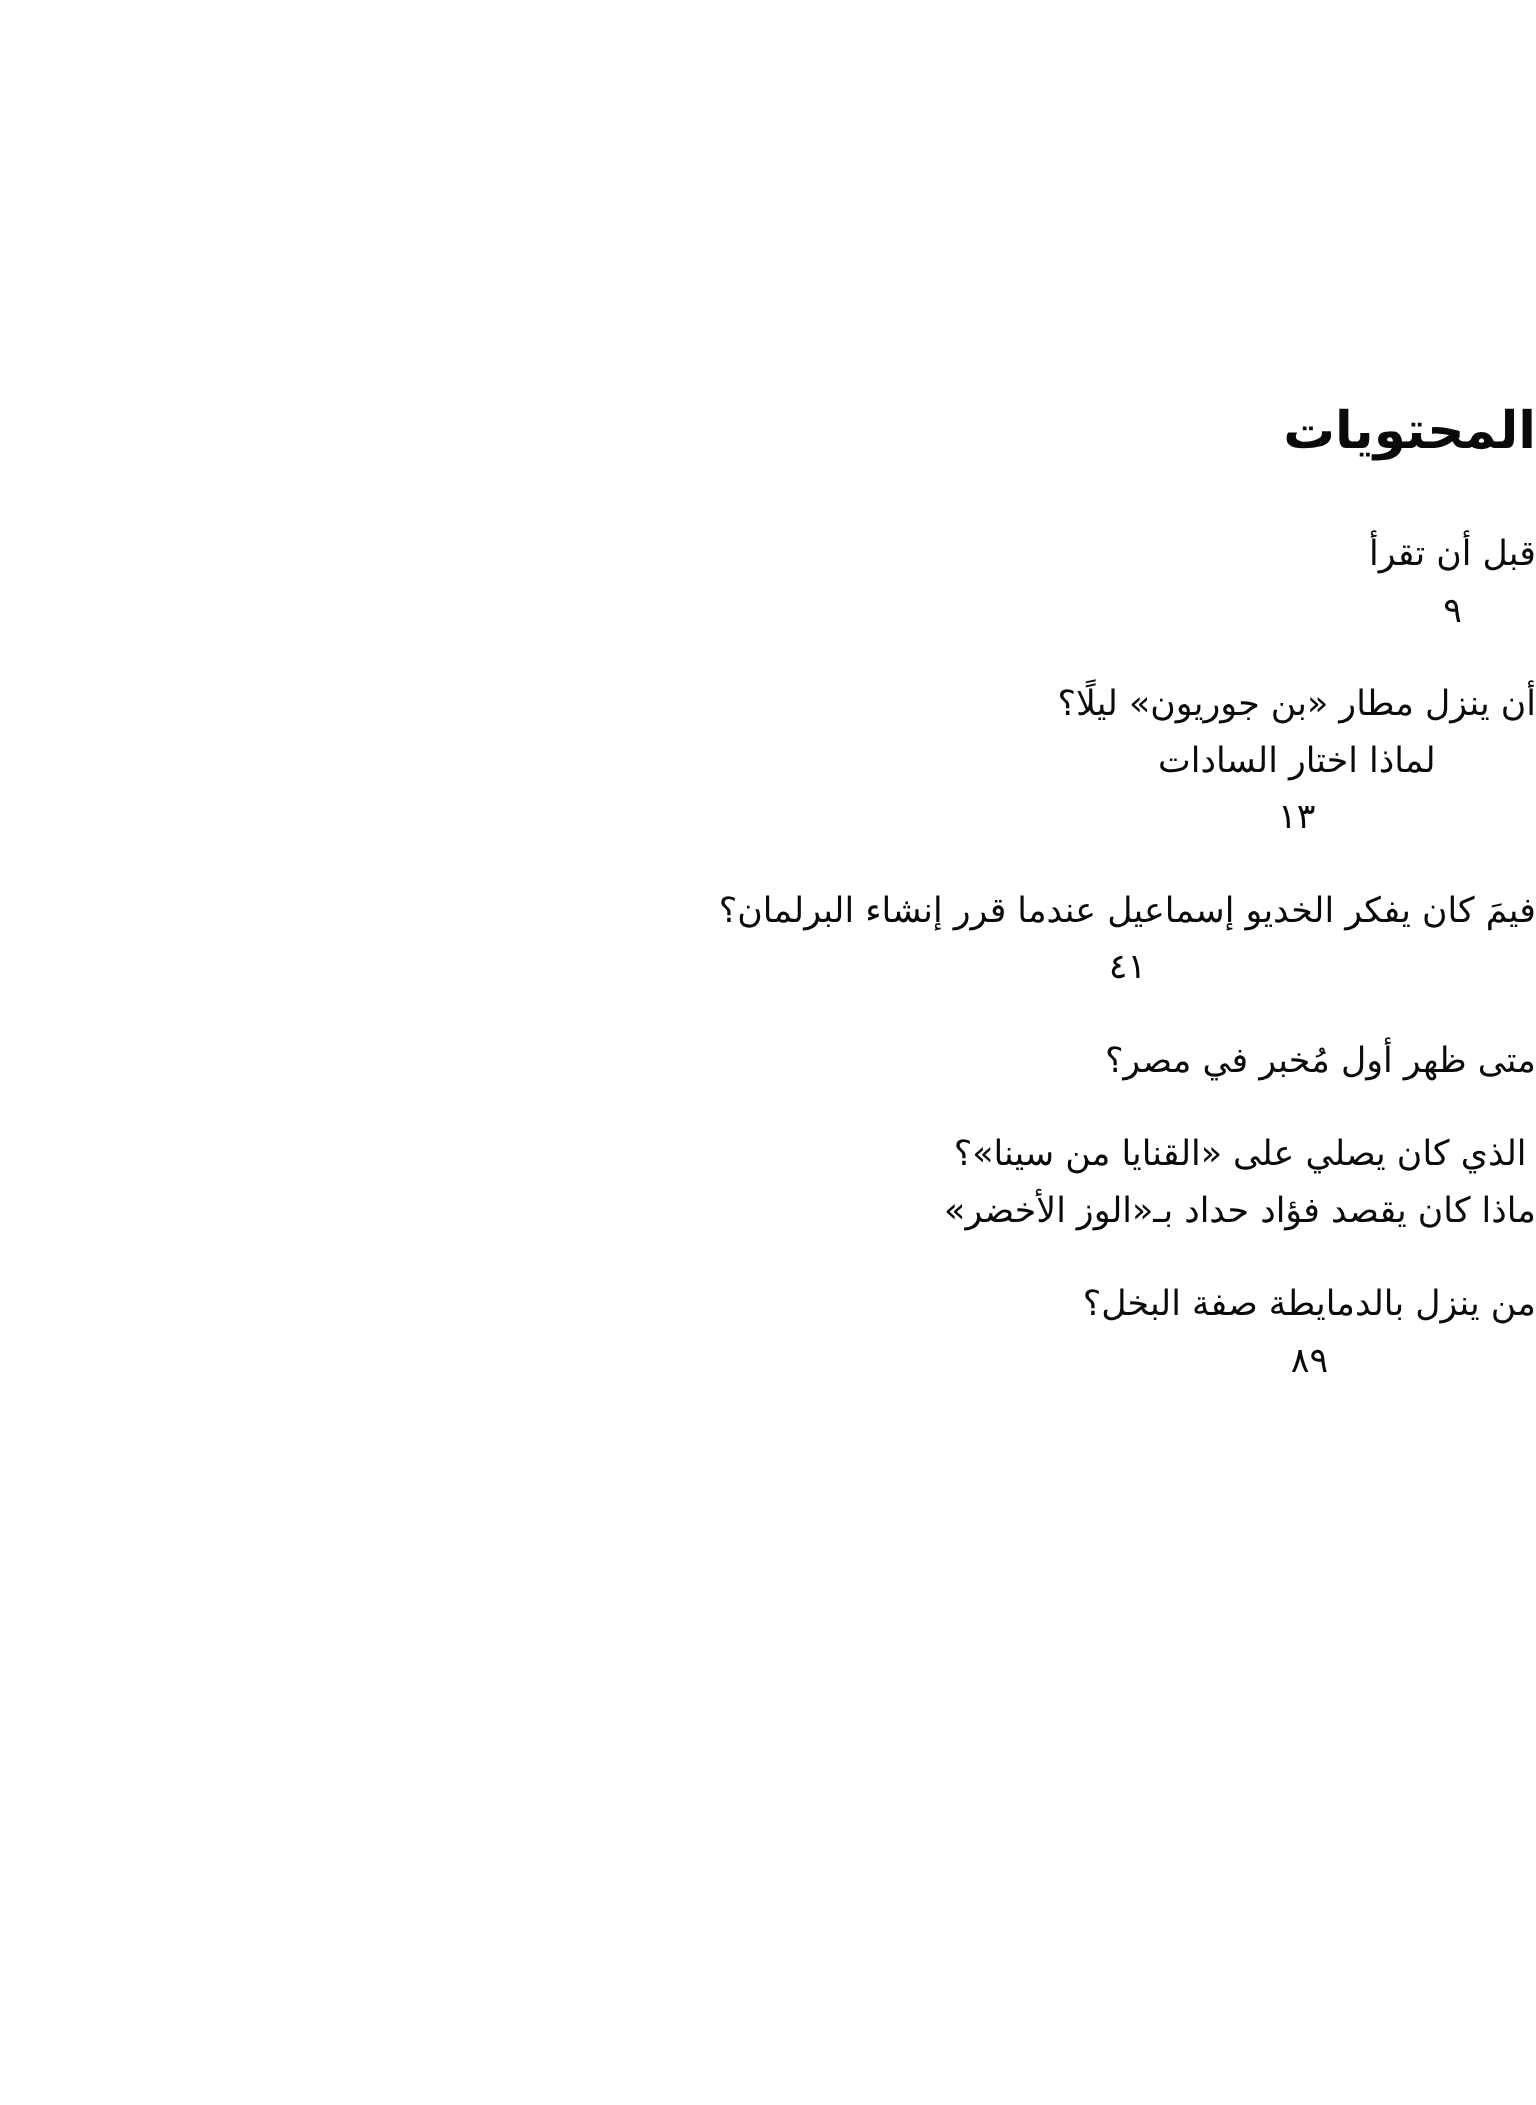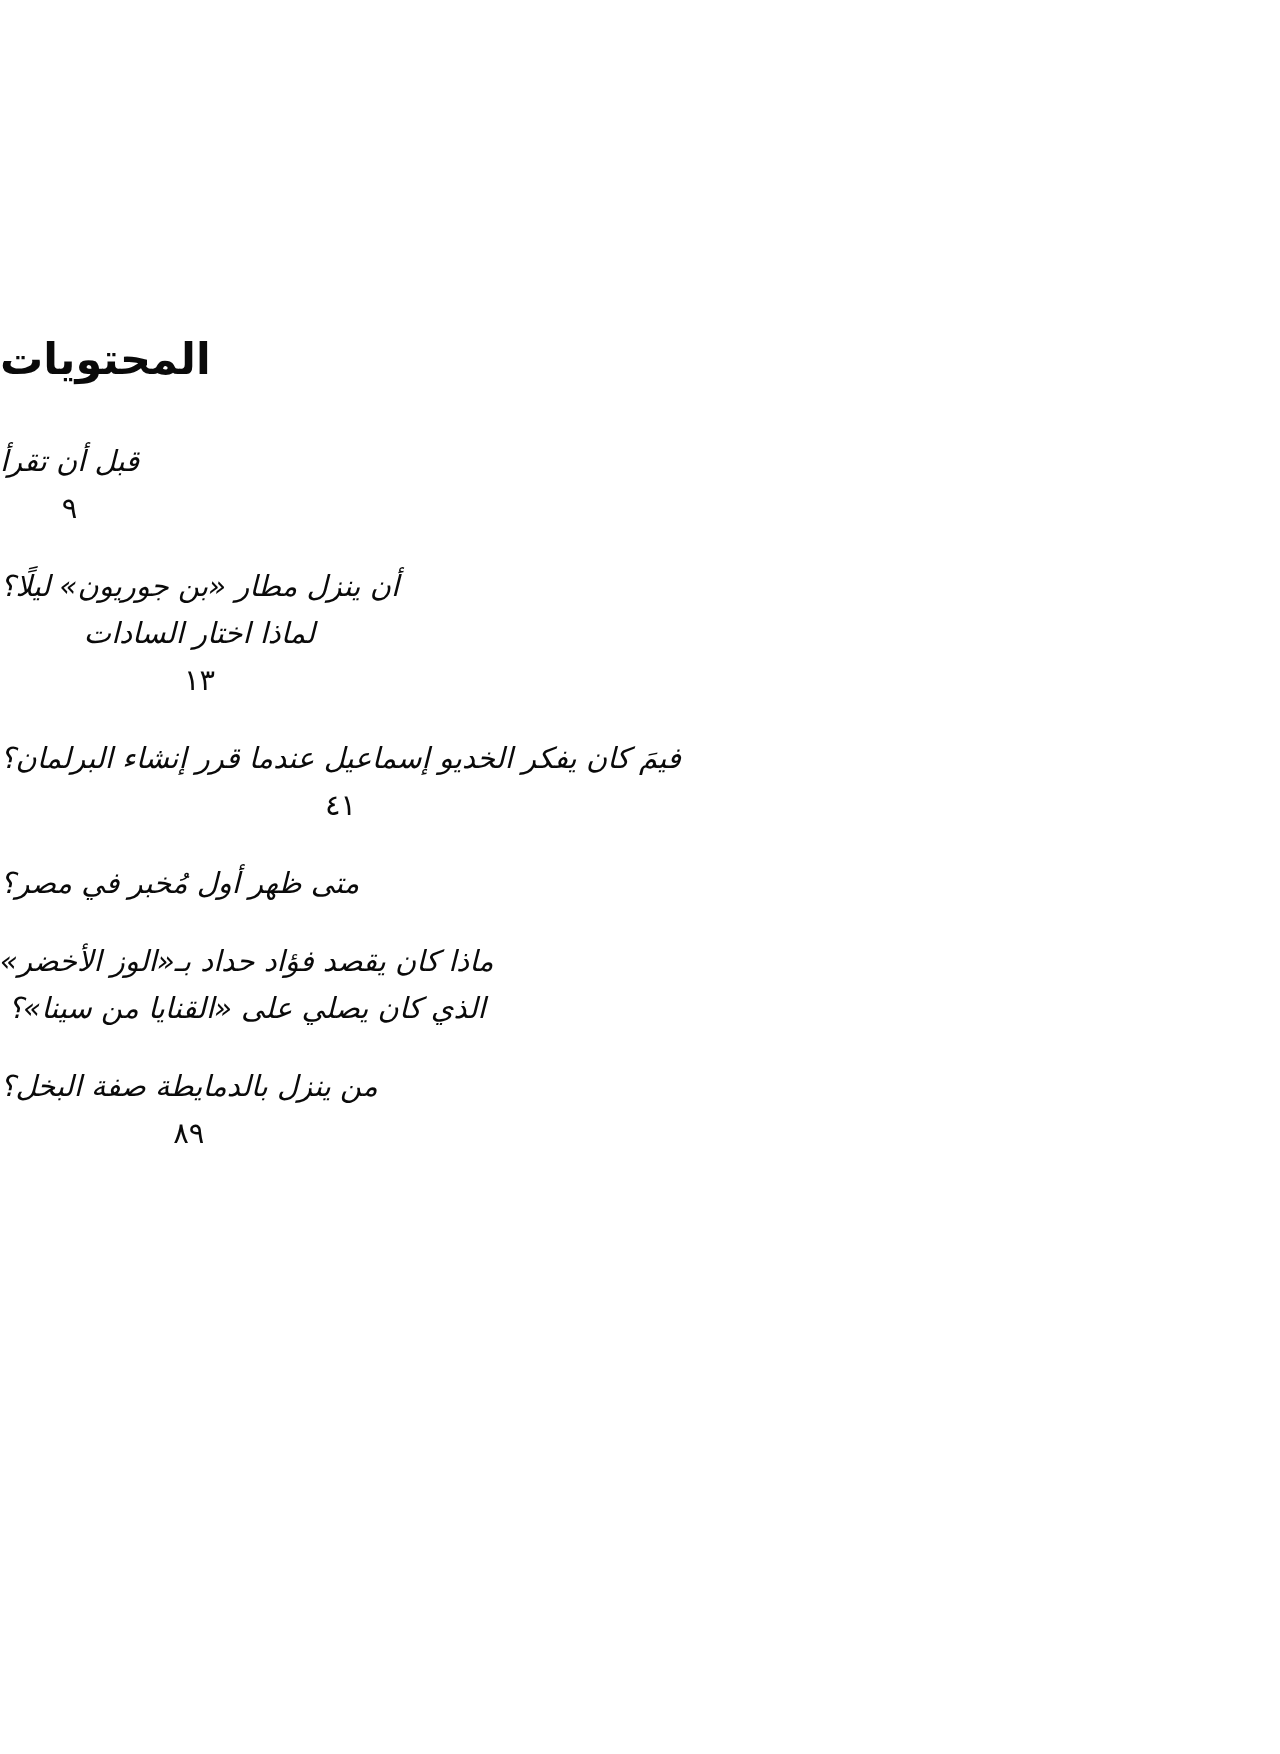--- a/index.html
+++ b/index.html
@@ -14,40 +14,39 @@
     font-family: "DejaVu Sans", sans-serif;
     overflow: hidden;
   }
   .page {
     width: 1280px;
     height: 1394px;
     box-sizing: border-box;
     padding-top: 330px;
     display: flex;
     flex-direction: column;
-    align-items: flex-end;
+    align-items: flex-start;
     direction: rtl;
   }
   .toc-title {
     margin: 0 0 50px 0;
     font-size: 43px;
     font-weight: bold;
     line-height: 58px;
     text-align: center;
     letter-spacing: 0;
   }
   .toc-entry {
     margin: 0 0 31px 0;
     text-align: center;
   }
   .chapter-line {
     font-size: 29px;
     line-height: 47px;
     white-space: nowrap;
-    font-style: italic;
   }
   .page-number {
     font-size: 29px;
     line-height: 47px;
   }
 </style>
 </head>
 <body>
 
 <div class="page">
@@ -70,22 +69,22 @@
     <div class="chapter-line">فيمَ كان يفكر الخديو إسماعيل عندما قرر إنشاء البرلمان؟</div>
     <div class="page-number">٤١</div>
   </div>
 
 
   <div class="toc-entry">
     <div class="chapter-line">متى ظهر أول مُخبر في مصر؟</div>
   </div>
 
   <div class="toc-entry">
+    <div class="chapter-line">الذي كان يصلي على «القنايا من سينا»؟</div>
     <div class="chapter-line">ماذا كان يقصد فؤاد حداد بـ«الوز الأخضر»</div>
-    <div class="chapter-line">الذي كان يصلي على «القنايا من سينا»؟</div>
   </div>
 
   <div class="toc-entry">
     <div class="chapter-line">من ينزل بالدمايطة صفة البخل؟</div>
     <div class="page-number">٨٩</div>
   </div>
 
 </div>
 
 </body></html>

